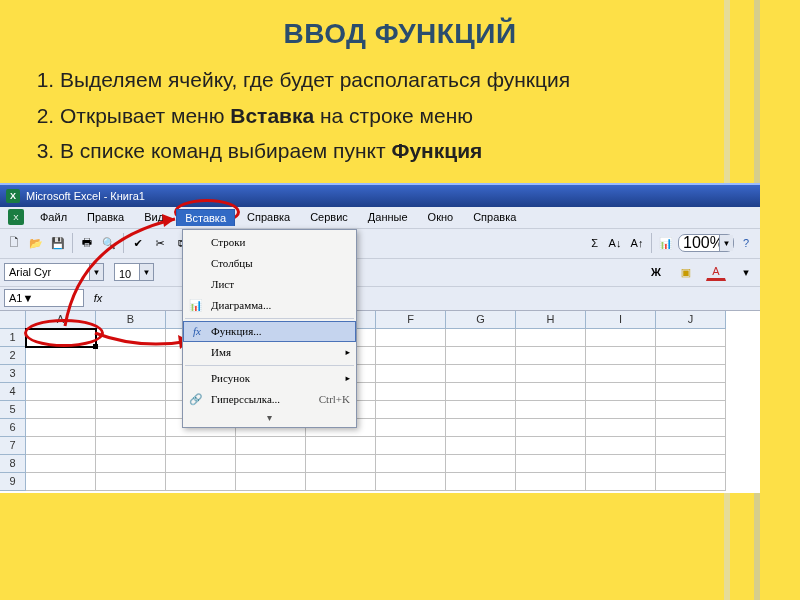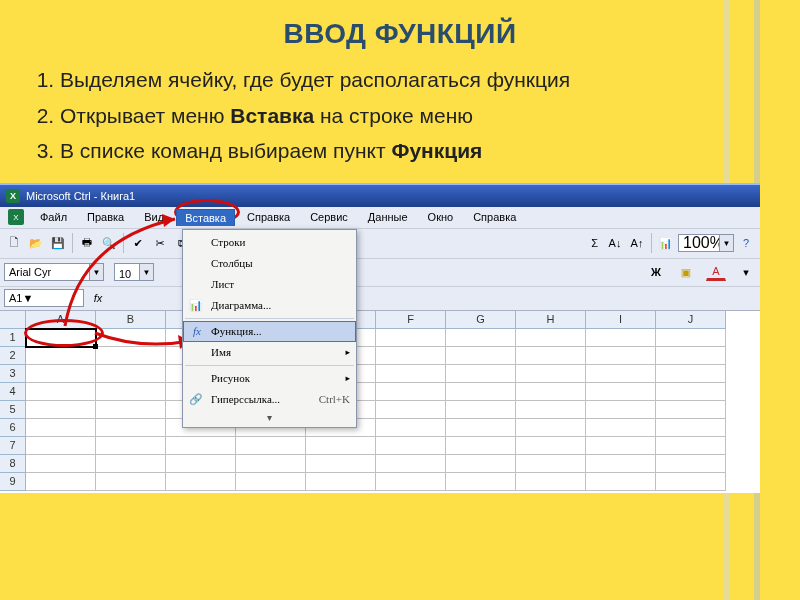--- a/index.html
+++ b/index.html
@@ -60,21 +60,21 @@
   <ol>
     <li><span>Выделяем ячейку, где будет располагаться функция</span></li>
     <li><span>Открывает меню </span><b>Вставка</b><span> на строке меню</span></li>
     <li><span>В списке команд выбираем пункт </span><b>Функция</b><span></span></li>
   </ol>
 </div>
 
 <div class="excel-shot">
   <div class="titlebar">
     <div class="x-icon">X</div>
-    <span>Microsoft Ctrl - Книга1</span>
+    <span>Microsoft Excel - Книга1</span>
   </div>
 
   <div class="menubar">
     <div class="mlogo">
           <span style="color:#fff;font-size:8px;">X</span>
         </div>
     <span class="mitem">Файл</span>
     <span class="mitem">Правка</span>
     <span class="mitem">Вид</span>
     <span class="mitem open">Вставка</span>
@@ -96,21 +96,21 @@
     <div class="tb-btn">✔</div>
     <div class="tb-btn">✂</div>
     <div class="tb-btn">⧉</div>
     <div class="tb-btn">📋</div>
     <div style="flex:1"></div>
     <div class="tb-btn" style="width:auto;padding:0 4px;">Σ</div>
     <div class="tb-btn">A↓</div>
     <div class="tb-btn">A↑</div>
     <div class="tb-sep"></div>
     <div class="tb-btn">📊</div>
-    <div class="combo" style="width:56px;">
+    <div class="combo" style="width:56px;border-radius:7px;">
       <span>100%</span>
           <div class="drop">▼</div>
     </div>
     <div class="tb-btn" style="color:#2a5cb0;">?</div>
   </div>
 
   <div class="format-bar">
     <div class="combo" style="width:100px;">
       <span>Arial Cyr</span>
           <div class="drop">▼</div>

